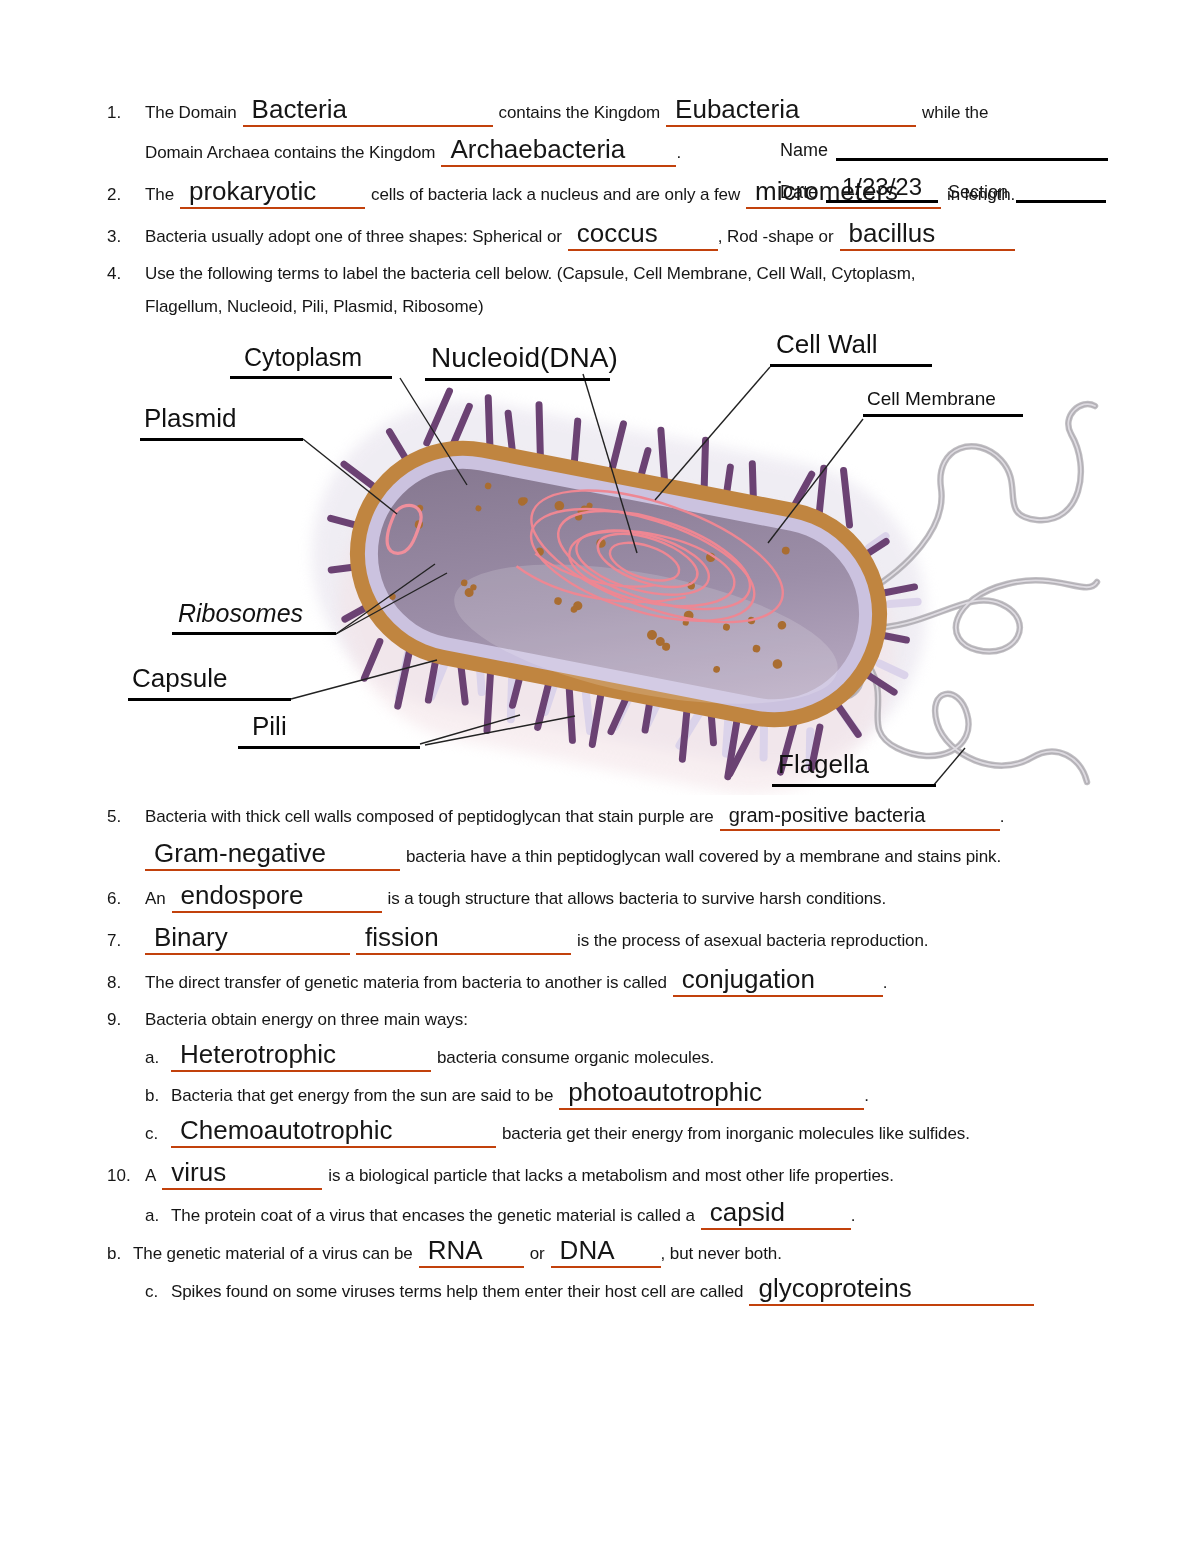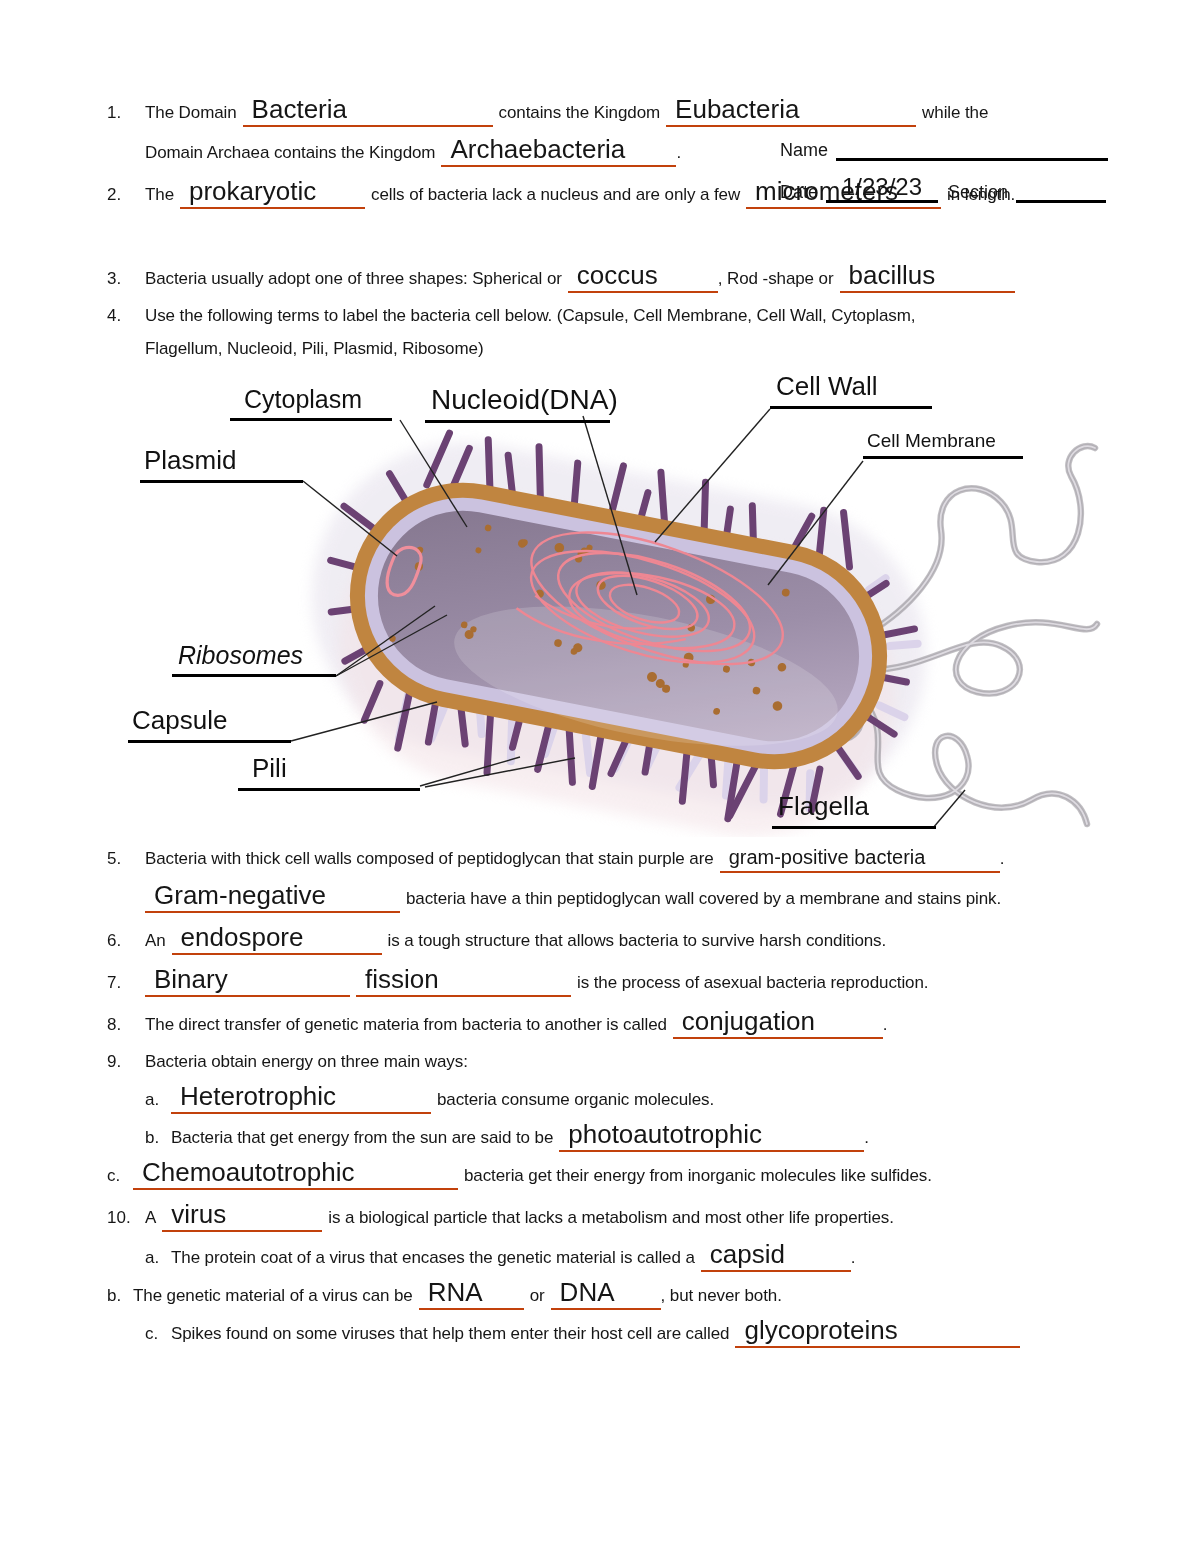--- a/index.html
+++ b/index.html
@@ -58,21 +58,21 @@
 
   <div id="questions-top" class="questions">
       <div class="q">
         <div class="qline"><span class="qnum">1.</span><span class="qtext">The Domain</span><span class="blank" style="min-width: 250px;"><span class="ans">Bacteria</span></span><span class="qtext">contains the Kingdom</span><span class="blank" style="min-width: 250px;"><span class="ans">Eubacteria</span></span><span class="qtext">while the</span></div>
         <div class="qline"><span class="qnum"></span><span class="qtext">Domain Archaea contains the Kingdom</span><span class="blank" style="min-width: 235px;"><span class="ans">Archaebacteria</span></span><span class="qtext punct">.</span></div>
       </div>
       <div class="q">
         <div class="qline"><span class="qnum">2.</span><span class="qtext">The</span><span class="blank" style="min-width: 185px;"><span class="ans">prokaryotic</span></span><span class="qtext">cells of bacteria lack a nucleus and are only a few</span><span class="blank" style="min-width: 195px;"><span class="ans">micrometers</span></span><span class="qtext">in length.</span></div>
       </div>
       <div class="q">
-        <div class="qline"><span class="qnum">3.</span><span class="qtext">Bacteria usually adopt one of three shapes: Spherical or</span><span class="blank" style="min-width: 150px; margin-top: 42px;"><span class="ans">coccus</span></span><span class="qtext punct">, Rod -shape or</span><span class="blank" style="min-width: 175px;"><span class="ans">bacillus</span></span></div>
+        <div class="qline"><span class="qnum">3.</span><span class="qtext">Bacteria usually adopt one of three shapes: Spherical or</span><span class="blank" style="min-width: 150px;"><span class="ans">coccus</span></span><span class="qtext punct">, Rod -shape or</span><span class="blank" style="min-width: 175px;"><span class="ans">bacillus</span></span></div>
       </div>
       <div class="q">
         <div class="qline"><span class="qnum">4.</span><span class="qtext">Use the following terms to label the bacteria cell below. (Capsule, Cell Membrane, Cell Wall, Cytoplasm,</span></div>
         <div class="qline"><span class="qnum"></span><span class="qtext">Flagellum, Nucleoid, Pili, Plasmid, Ribosome)</span></div>
       </div>
     </div>
 
   <div id="diagram" class="diagram">
     <svg id="dsvg" width="1010" height="465" viewBox="0 0 1010 465">
       <defs>
@@ -267,39 +267,39 @@
         <div style="margin-left: 38px;">
           <div class="q sub">
             <div class="qline"><span class="qnum">a.</span><span class="blank" style="min-width: 260px;"><span class="ans">Heterotrophic</span></span><span class="qtext">bacteria consume organic molecules.</span></div>
           </div>
         </div>
         <div style="margin-left: 38px;">
           <div class="q sub">
             <div class="qline"><span class="qnum">b.</span><span class="qtext">Bacteria that get energy from the sun are said to be</span><span class="blank" style="min-width: 305px;"><span class="ans">photoautotrophic</span></span><span class="qtext punct">.</span></div>
           </div>
         </div>
+        <div style="margin-left: 38px;">
+          <div class="q sub">
+            <div class="qline"><span class="qnum">c.</span><span class="blank" style="min-width: 325px;"><span class="ans">Chemoautotrophic</span></span><span class="qtext">bacteria get their energy from inorganic molecules like sulfides.</span></div>
+          </div>
+        </div>
+      </div>
+      <div class="q">
+        <div class="qline"><span class="qnum">10.</span><span class="qtext">A</span><span class="blank" style="min-width: 160px;"><span class="ans">virus</span></span><span class="qtext">is a biological particle that lacks a metabolism and most other life properties.</span></div>
+        <div style="margin-left: 38px;">
+          <div class="q sub">
+            <div class="qline"><span class="qnum">a.</span><span class="qtext">The protein coat of a virus that encases the genetic material is called a</span><span class="blank" style="min-width: 150px;"><span class="ans">capsid</span></span><span class="qtext punct">.</span></div>
+          </div>
+        </div>
         <div style="">
           <div class="q sub">
-            <div class="qline"><span class="qnum">c.</span><span class="blank" style="min-width: 325px;"><span class="ans">Chemoautotrophic</span></span><span class="qtext">bacteria get their energy from inorganic molecules like sulfides.</span></div>
-          </div>
-        </div>
-      </div>
-      <div class="q">
-        <div class="qline"><span class="qnum">10.</span><span class="qtext">A</span><span class="blank" style="min-width: 160px;"><span class="ans">virus</span></span><span class="qtext">is a biological particle that lacks a metabolism and most other life properties.</span></div>
-        <div style="margin-left: 38px;">
-          <div class="q sub">
-            <div class="qline"><span class="qnum">a.</span><span class="qtext">The protein coat of a virus that encases the genetic material is called a</span><span class="blank" style="min-width: 150px;"><span class="ans">capsid</span></span><span class="qtext punct">.</span></div>
-          </div>
-        </div>
-        <div style="">
-          <div class="q sub">
             <div class="qline"><span class="qnum">b.</span><span class="qtext">The genetic material of a virus can be</span><span class="blank" style="min-width: 105px;"><span class="ans">RNA</span></span><span class="qtext">or</span><span class="blank" style="min-width: 110px;"><span class="ans">DNA</span></span><span class="qtext punct">, but never both.</span></div>
           </div>
         </div>
         <div style="margin-left: 38px;">
           <div class="q sub">
-            <div class="qline"><span class="qnum">c.</span><span class="qtext">Spikes found on some viruses that help them enter their host cell are called</span><span class="blank" style="min-width: 285px;"><span class="ans">glycoproteins</span></span></div>
+            <div class="qline"><span class="qnum">c.</span><span class="qtext">Spikes found on some viruses terms help them enter their host cell are called</span><span class="blank" style="min-width: 285px;"><span class="ans">glycoproteins</span></span></div>
           </div>
         </div>
       </div>
     </div>
 
 </div>
 
 </body></html>

